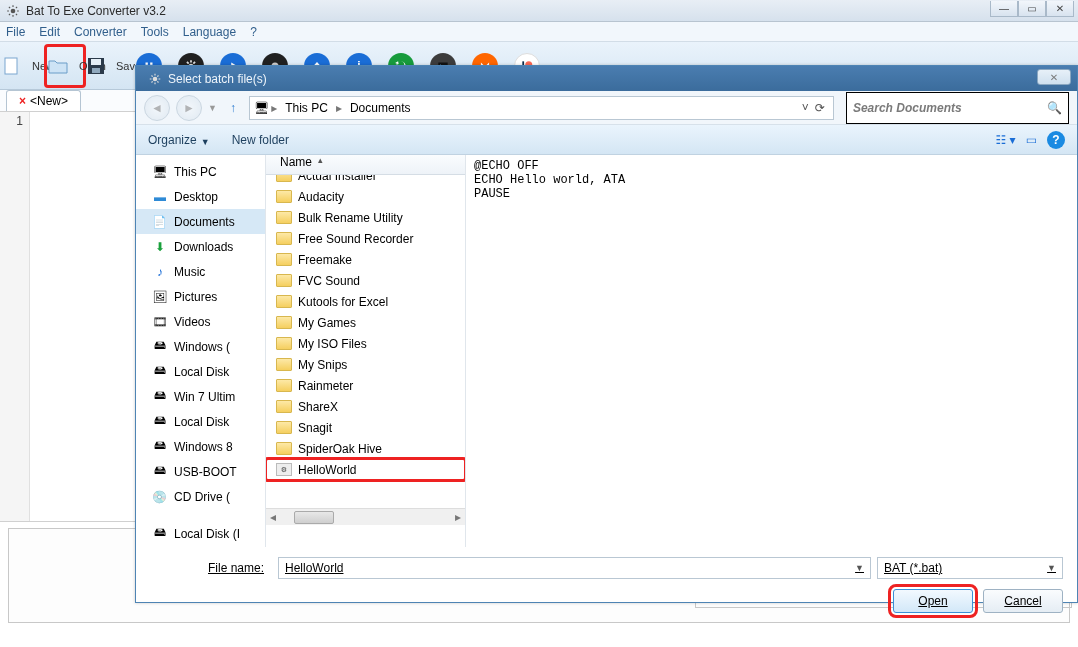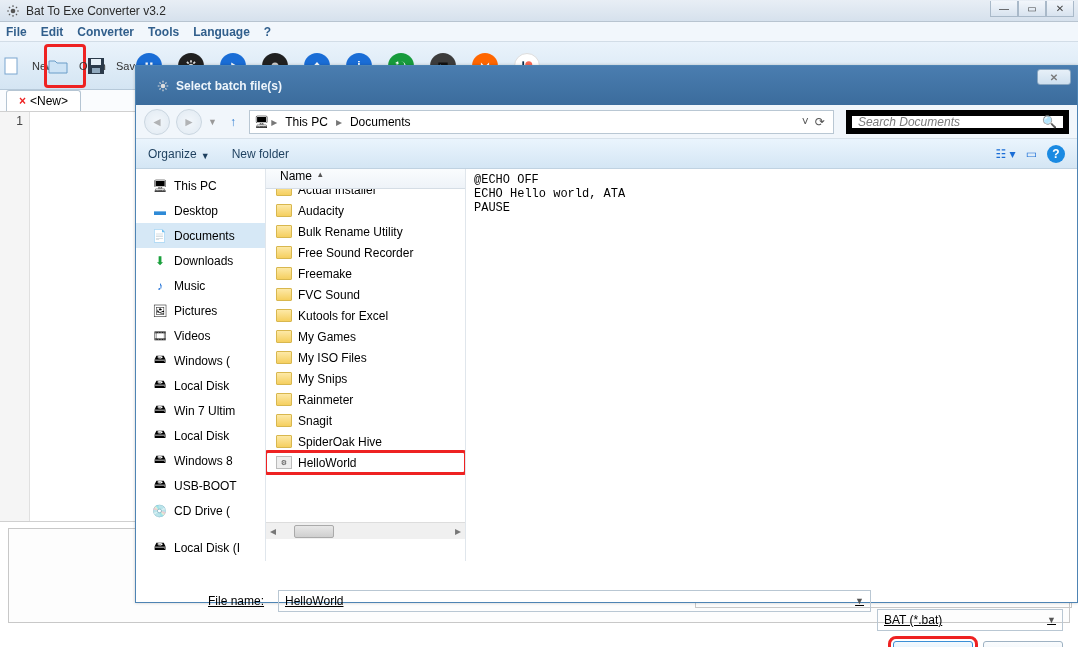--- a/index.html
+++ b/index.html
@@ -6,21 +6,21 @@
 body { width:1078px; height:647px; background:#fff; position:relative; overflow:hidden; }
 
 
 .titlebar { height:22px; background:linear-gradient(#e8eef5,#d6e1ed); display:flex; align-items:center; padding:0 6px; border-bottom:1px solid #b8c4d0; }
 .titlebar .gear { width:14px; height:14px; margin-right:6px; display:inline-flex; }
 .titlebar .caption { color:#2a2a2a; }
 .wincontrols { position:absolute; right:4px; top:1px; display:flex; gap:0; }
 .wincontrols div { width:28px; height:16px; background:linear-gradient(#f2f6fb,#d8e3ef); border:1px solid #a9b9c9; border-top:none; display:flex; align-items:center; justify-content:center; font-size:10px; color:#444; }
 .wincontrols div:first-child { border-top-left-radius:0; }
 
-.menubar { height:20px; background:#f2f7fc; border-bottom:1px solid #d2dde7; display:flex; align-items:center; padding:0 6px; gap:14px;font-weight:bold; }
+.menubar { height:20px; background:#f2f7fc; border-bottom:1px solid #d2dde7; display:flex; align-items:center; padding:0 6px; gap:14px; }
 .menubar span { color:#315f8c; cursor:default; }
 
 .toolbar { height:48px; background:linear-gradient(#eaf3fb,#d4e5f3); border-bottom:1px solid #b6c9d9; display:flex; align-items:center; padding:0 2px; position:relative; }
 .tbtn { width:42px; height:44px; display:flex; flex-direction:row; align-items:center; justify-content:flex-start; gap:10px; }
 .tbtn .tico { width:24px; height:22px; display:flex; align-items:center; justify-content:center; }
 .tbtn span.lbl { font-size:11px; color:#333; }
 .openhi { border:3px solid #e22; border-radius:4px; }
 
 .circleico { width:26px; height:26px; border-radius:50%; display:flex; align-items:center; justify-content:center; margin:0 8px; }
 .ci-blue { background:#1a6dd6; color:#fff; }
@@ -36,34 +36,34 @@
 .tabbar { height:22px; background:#fafcfe; border-bottom:1px solid #d0d0d0; display:flex; align-items:flex-end; padding-left:6px; }
 .tab { padding:3px 12px; background:#fff; border:1px solid #b5c5d3; border-bottom:none; border-radius:3px 3px 0 0; font-size:11px; display:flex; gap:4px; align-items:center;}
 .tab .x { color:#e22; font-weight:bold; }
 
 .editor { position:relative; height:410px; display:flex; border-bottom:1px solid #d0d0d0; }
 .gutter { width:30px; background:#f5f5f5; border-right:1px solid #e0e0e0; text-align:right; padding:2px 6px; color:#444; font-family:Consolas,monospace; font-size:11px;}
 .bottom-panel { margin:6px 8px; height:95px; border:1px solid #c8c8c8; background:#fdfdfd; }
 
 
 .dialog { position:absolute; left:135px; top:65px; width:943px; height:538px; background:#fff; border:1px solid #4e84b4; box-shadow:0 0 3px rgba(0,0,0,.2); }
-.dlg-title { height:39px; background:linear-gradient(#4a7db0,#3b6c9c); color:#eef5fb; display:flex; align-items:center; padding:0 20px; font-size:12px;font-weight:bold; }
+.dlg-title { height:25px; background:linear-gradient(#4a7db0,#3b6c9c); color:#eef5fb; display:flex; align-items:center; padding:0 12px; font-size:12px; }
 .dlg-title .gear { width:14px; height:14px; margin-right:6px; }
 .dlg-x { position:absolute; right:6px; top:3px; width:34px; height:16px; background:linear-gradient(#e7f0f8,#cfe0ef); border:1px solid #8aa7c1; border-radius:3px; display:flex; align-items:center; justify-content:center; font-size:14px; color:#3c6; }
 .dlg-x::before { content:"✕"; color:#7a7a7a; font-size:10px; }
 
 .navrow { height:34px; background:#f1f6fb; border-bottom:1px solid #d7e1ea; display:flex; align-items:center; padding:0 8px; gap:6px; }
 .navbtn { width:26px; height:26px; border-radius:50%; background:radial-gradient(#f4f8fc,#d6e2ec); border:1px solid #b0c0ce; display:flex; align-items:center; justify-content:center; color:#888; }
 .navbtn.dis { opacity:.6; }
 .uparrow { width:20px; height:22px; color:#2e7dd1; display:flex; align-items:center; justify-content:center;}
 .breadcrumb { flex:0 0 585px; height:24px; border:1px solid #b9c7d3; background:#fff; display:flex; align-items:center; padding:0 4px; gap:2px; }
 .breadcrumb .bcitem { padding:0 6px; display:flex; align-items:center; gap:4px;}
 .breadcrumb .sep { color:#777; }
 .bcend { margin-left:auto; display:flex; gap:6px; padding-right:4px; color:#555;}
-.searchbox { flex:1; height:24px; border:6px solid #000000; background:#fff; display:flex; align-items:center; padding:0 6px; color:#7a7a7a; font-style:italic; margin-left:6px;}
+.searchbox { flex:1; height:32px; border:1px solid #000000; background:#fff; display:flex; align-items:center; padding:0 6px; color:#7a7a7a; font-style:italic; margin-left:6px;font-weight:bold;}
 .searchbox .sico { margin-left:auto; color:#2e7dd1; font-style:normal;}
 
 .cmdrow { height:30px; background:linear-gradient(#eaf4fd,#d4e6f4); border-bottom:1px solid #c0d2e1; display:flex; align-items:center; padding:0 12px; gap:22px; color:#1d3f5e;}
 .cmdrow .org { display:flex; gap:4px; align-items:flex-end;}
 .cmdrow .rightctl { margin-left:auto; display:flex; gap:10px; color:#1a6dd6; align-items:center;}
 
 .dlg-body { display:flex; height:392px; }
 .navpane { width:130px; border-right:1px solid #e0e6ec; overflow:hidden; padding:4px 0;}
 .navitem { height:25px; display:flex; align-items:center; gap:6px; padding-left:16px; white-space:nowrap; }
 .navitem.sel { background:#d6e8f6; }
@@ -80,21 +80,21 @@
 .helloworld { outline:3px solid #e22; outline-offset:-1px; border-radius:2px; }
 .hscroll { position:absolute; bottom:0; left:0; right:0; height:17px; background:#f0f0f0; border-top:1px solid #ddd; display:flex; align-items:center;}
 .hscroll .thumb { width:40px; height:13px; background:linear-gradient(#e8e8e8,#cfcfcf); border:1px solid #aaa; margin-left:14px; border-radius:2px;}
 
 .preview { flex:1; padding:4px 8px; font-family:"Courier New",monospace; font-size:12px; white-space:pre; color:#000;}
 
 .dlg-footer { padding:10px 14px 14px; display:flex; flex-direction:column; gap:10px;text-decoration:underline;}
 .fnrow { display:flex; align-items:center; gap:6px;}
 .fnrow label { width:122px; text-align:left; padding-left:58px;}
 .fnrow .fninput { flex:1; height:22px; border:1px solid #b9c7d3; padding:0 6px; display:flex; align-items:center; justify-content:space-between;}
-.fnrow .filter { width:186px; height:22px; border:1px solid #b9c7d3; display:flex; align-items:center; justify-content:space-between; padding:0 6px;margin-top:38px;}
+.fnrow .filter { width:186px; height:22px; border:1px solid #b9c7d3; display:flex; align-items:center; justify-content:space-between; padding:0 6px;}
 .btnrow { display:flex; justify-content:flex-end; gap:10px;}
 .dbtn { width:80px; height:24px; border:1px solid #9eb2c3; background:linear-gradient(#fafcfe,#e5edf4); display:flex; align-items:center; justify-content:center; border-radius:3px;}
 .dbtn.primary { outline:3px solid #e22; outline-offset:2px; border-radius:3px; border:1px solid #3b8fd6; background:linear-gradient(#f2f9ff,#d3e8f8);}
 
 .side-chunk { position:absolute; right:0; top:112px; width:390px; height:490px; border-left:1px solid #d0d0d0; }
 .side-boxes { padding:6px; display:flex; flex-direction:column; gap:6px;}
 .sbox { border:1px solid #c8c8c8; height:490px; }
 
 svg.gearicon { fill:#fff; }
 </style>
@@ -386,20 +386,24 @@
         <div class="fitem">
             <span class="foldico"></span>
             <span>My Snips</span>
           </div>
         <div class="fitem">
             <span class="foldico"></span>
             <span>Rainmeter</span>
           </div>
         <div class="fitem">
             <span class="foldico"></span>
+            <span>ShareX</span>
+          </div>
+        <div class="fitem">
+            <span class="foldico"></span>
             <span>Snagit</span>
           </div>
         <div class="fitem">
             <span class="foldico"></span>
             <span>SpiderOak Hive</span>
           </div>
         <div class="fitem helloworld">
             <span class="batico">⚙</span>
             <span>HelloWorld</span>
           </div>

